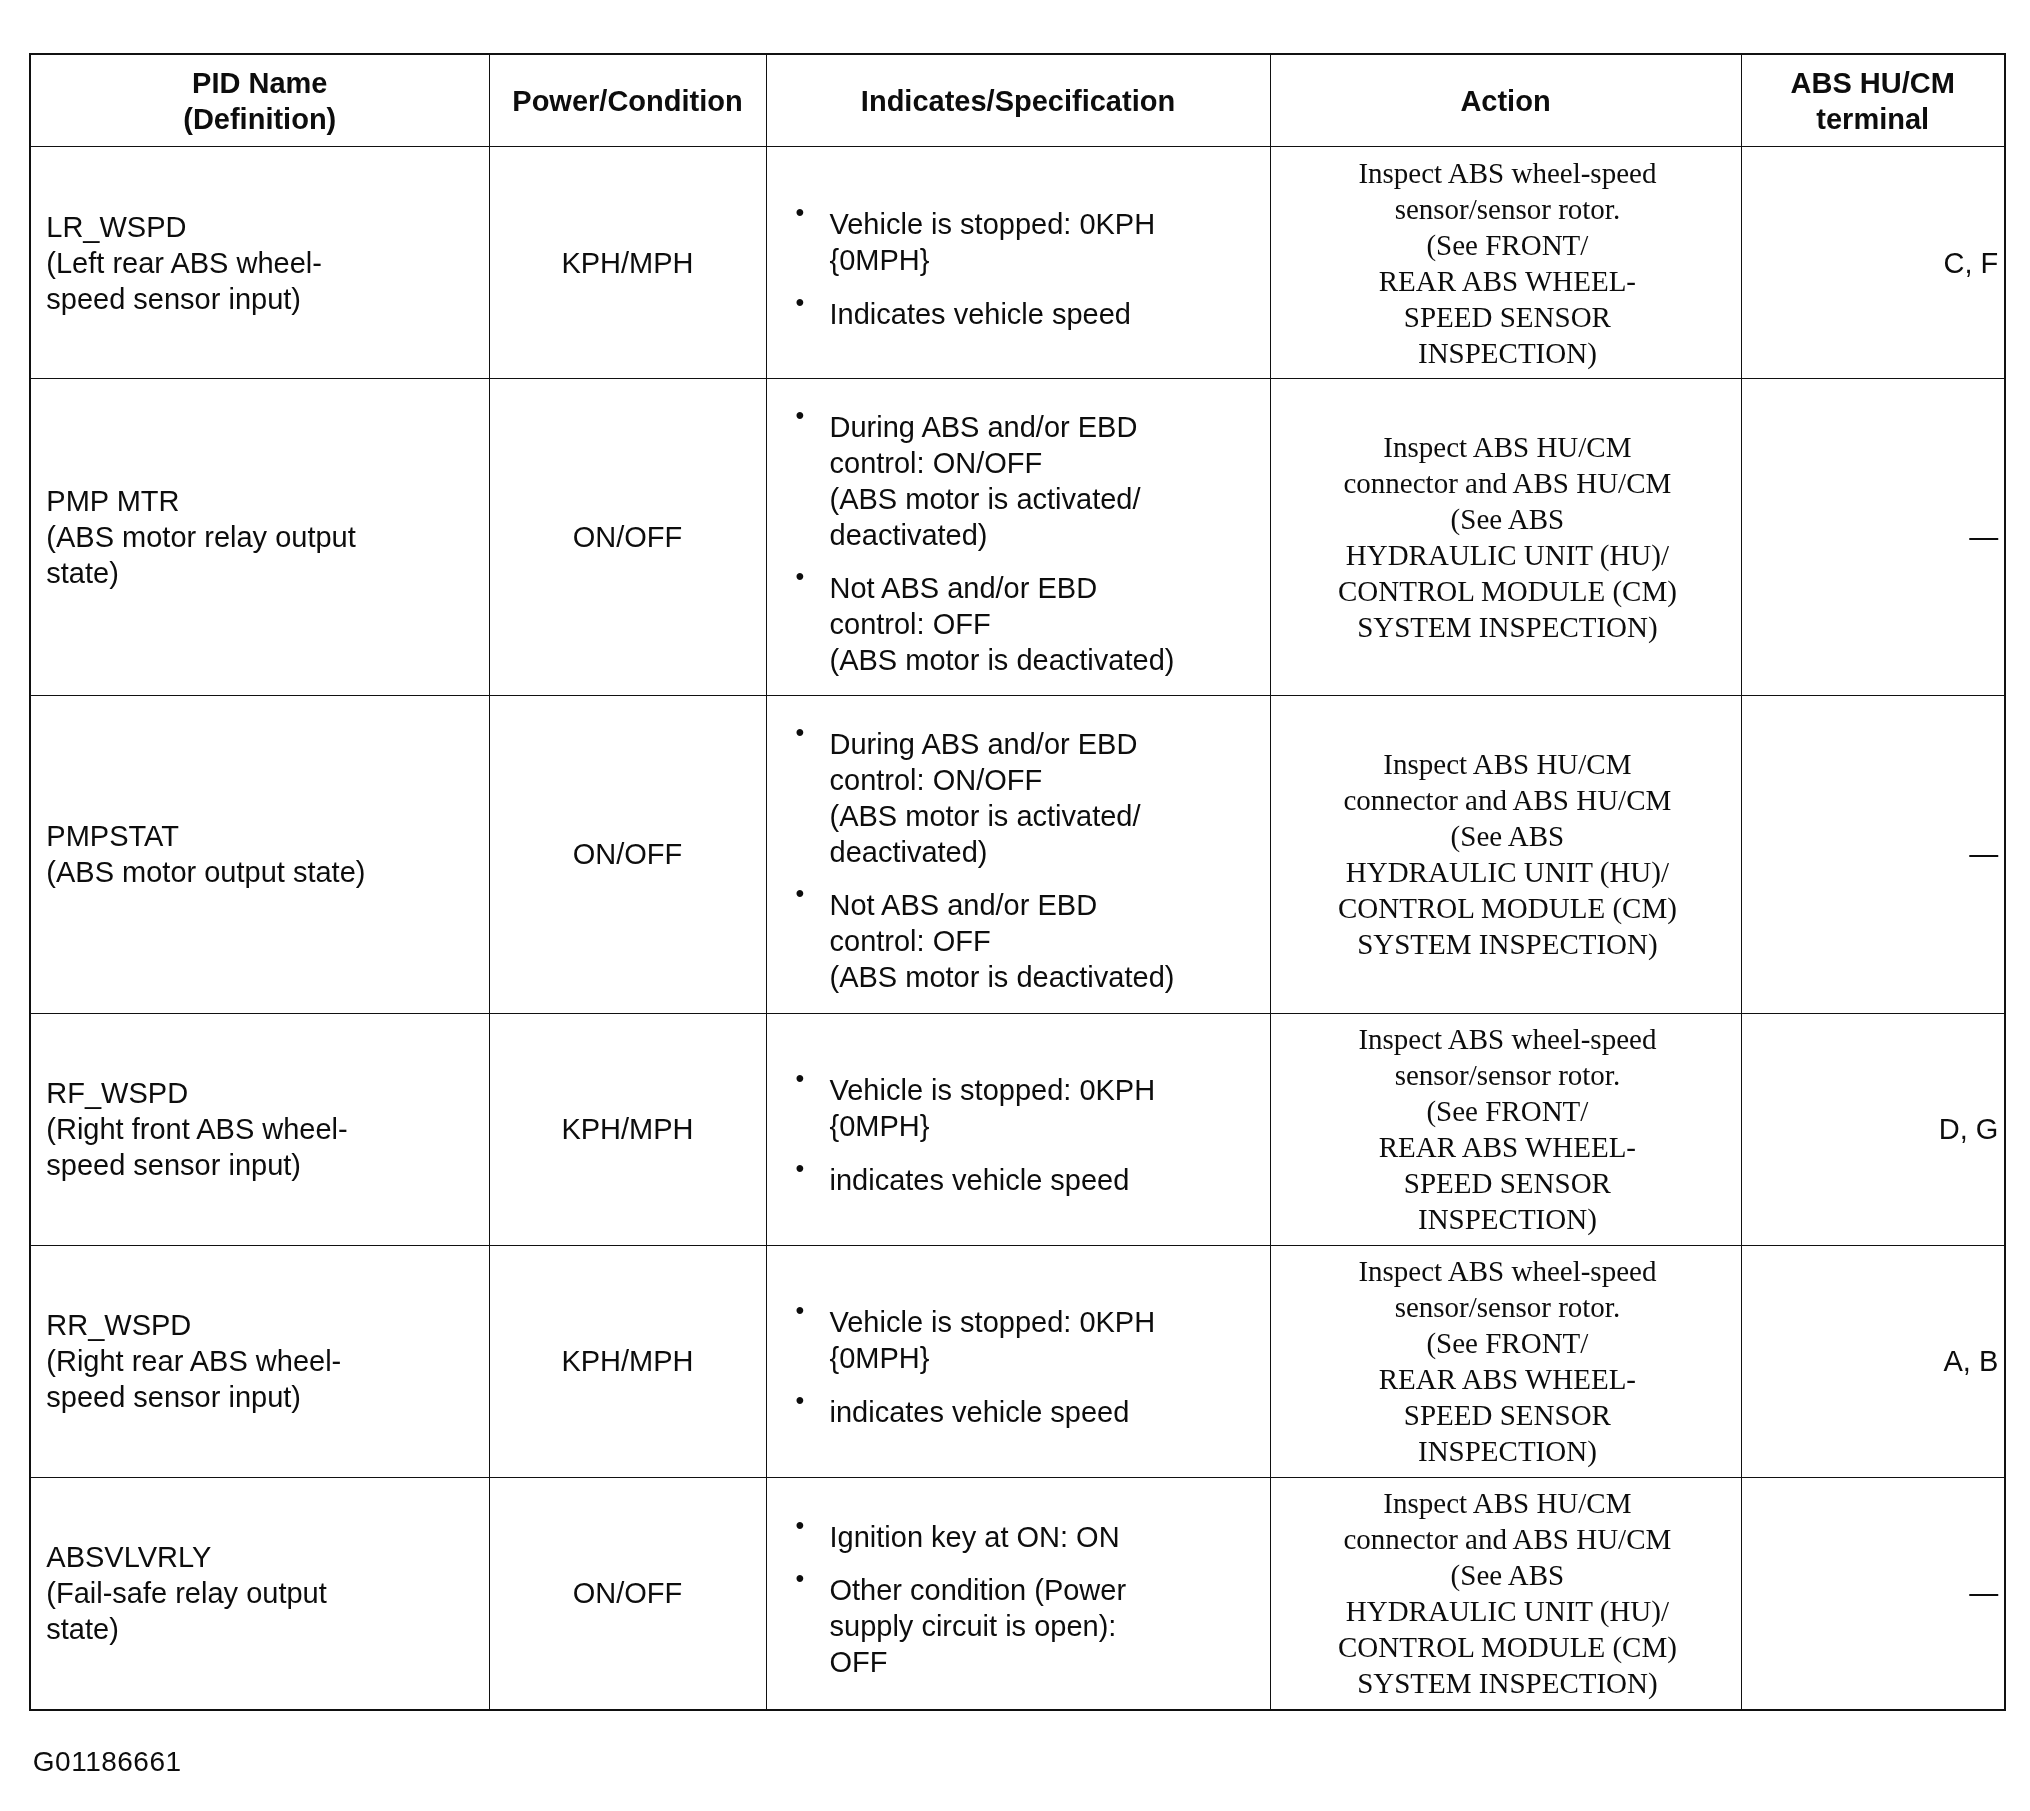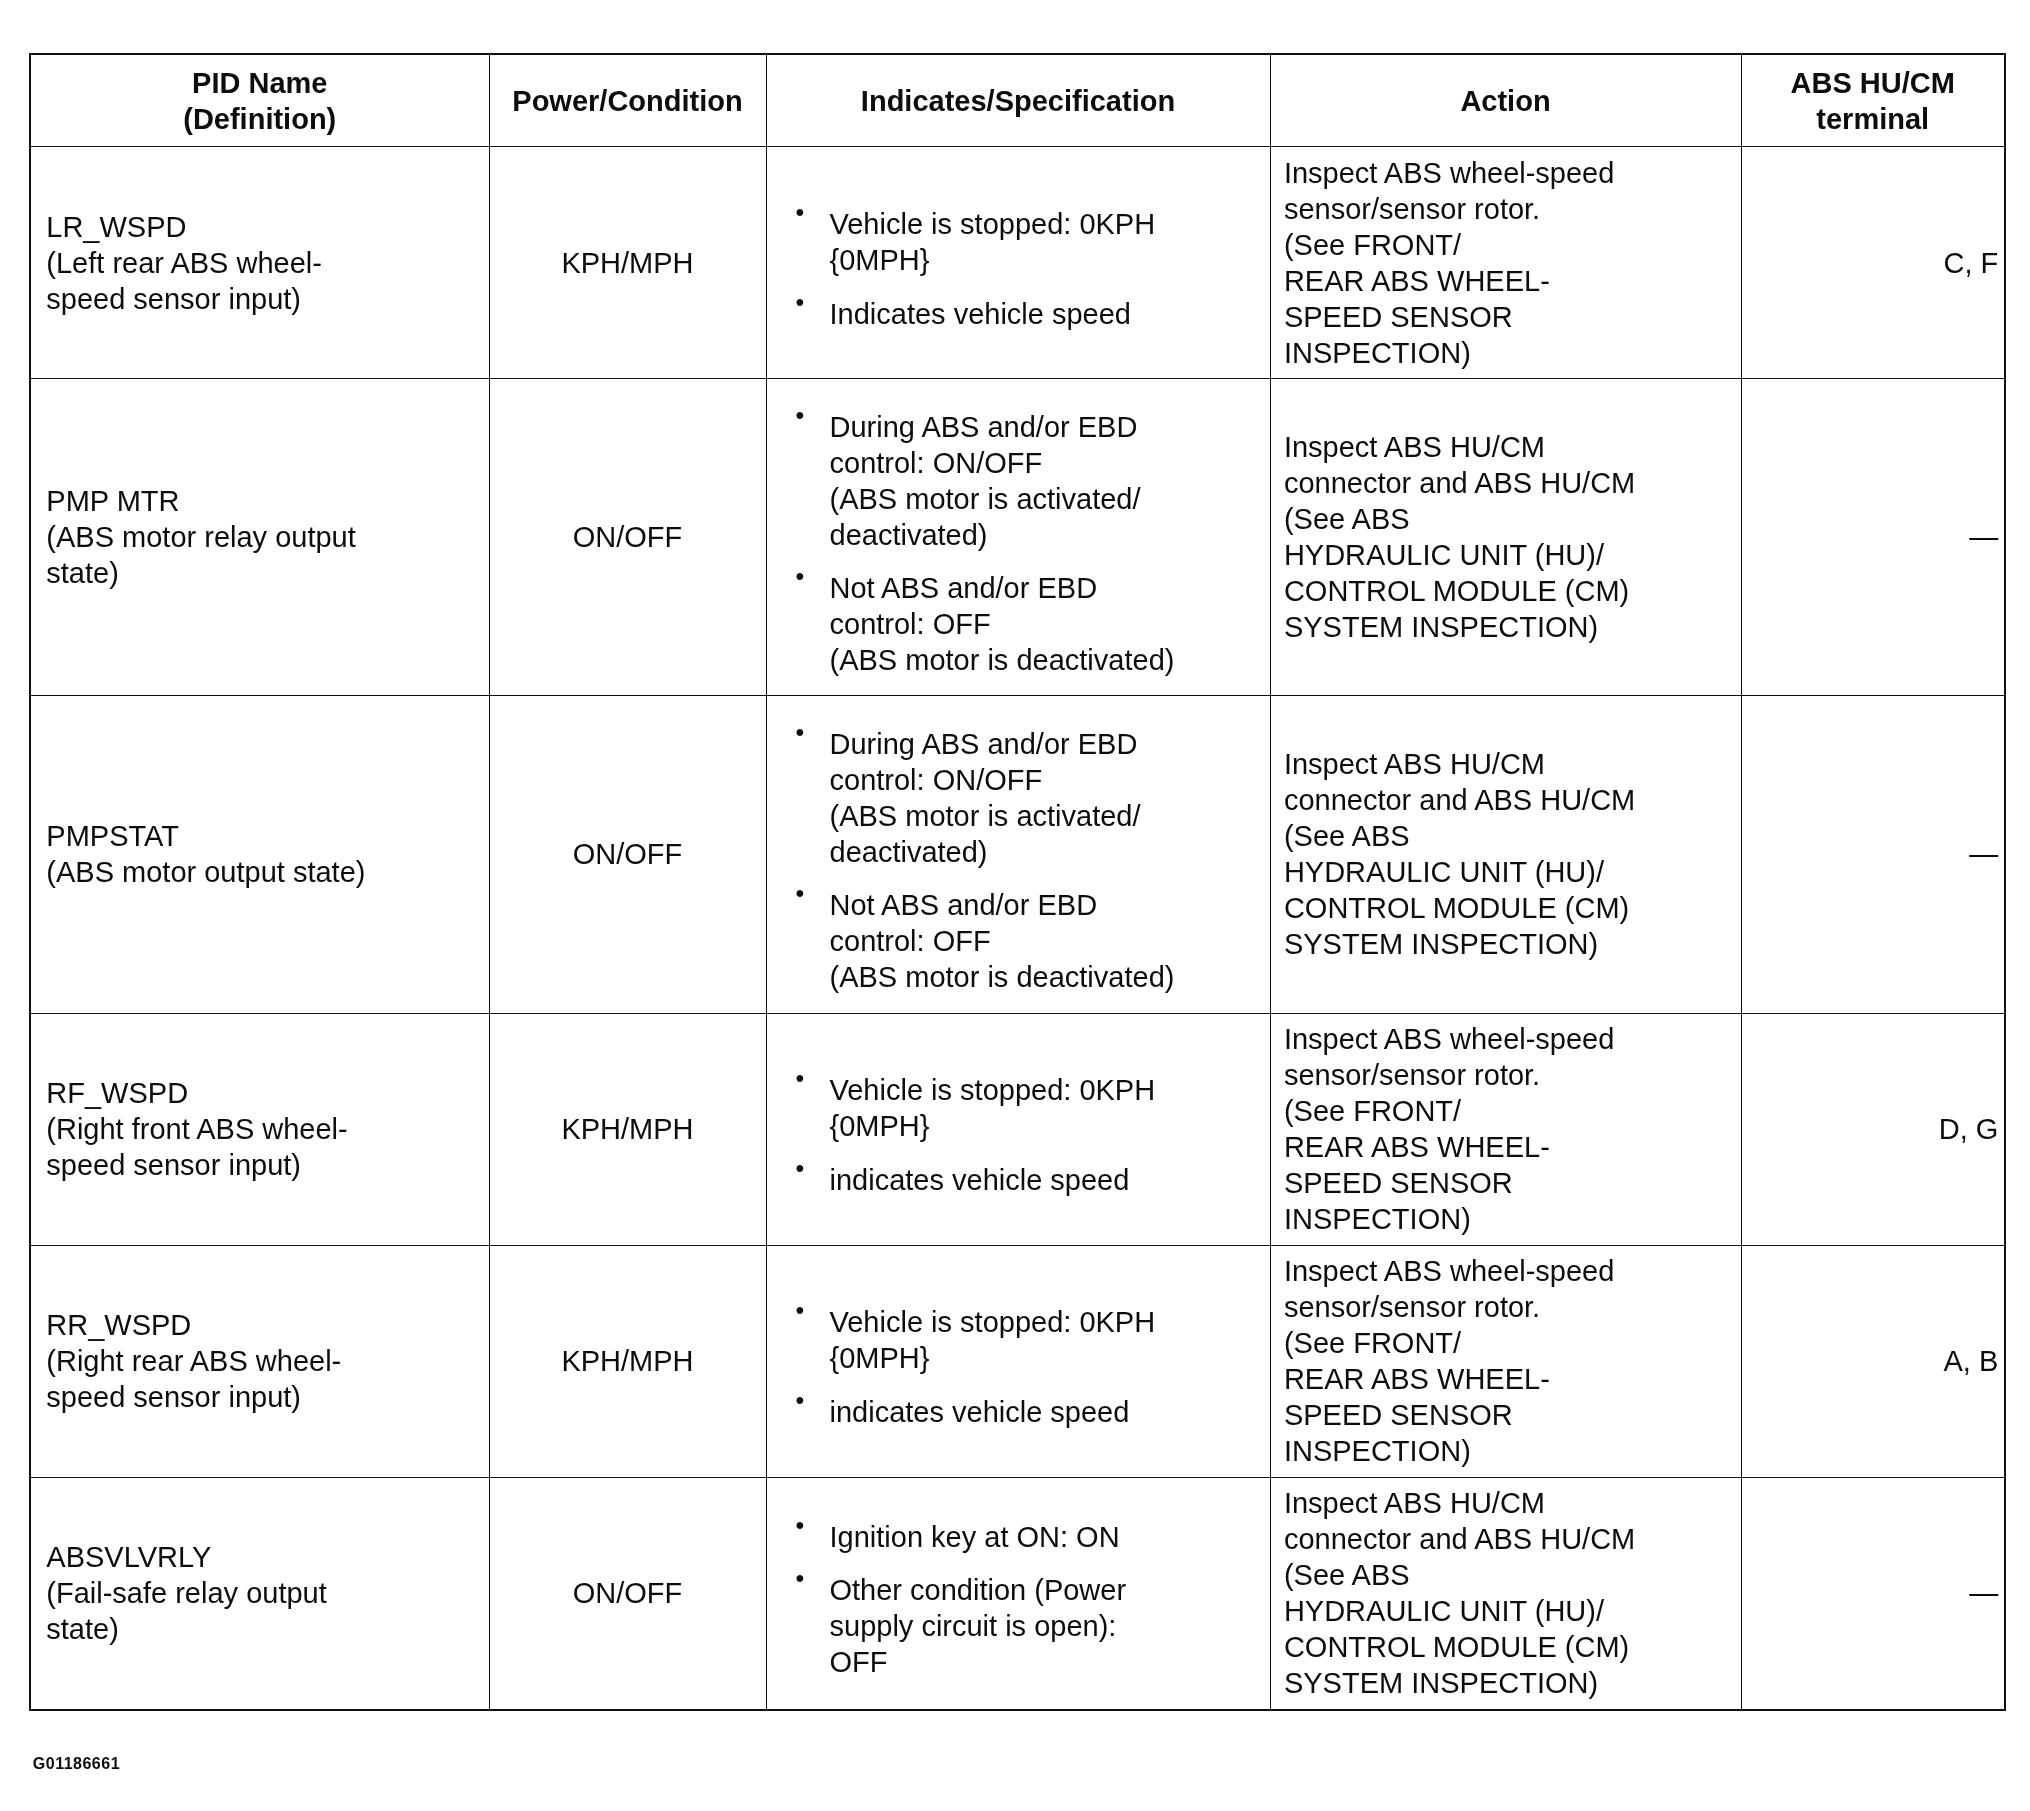--- a/index.html
+++ b/index.html
@@ -52,24 +52,25 @@
   }
   td.unit-cell {
     text-align: center;
     padding: 9.6px 5.7px;
   }
   td.condition-cell {
     text-align: left;
     padding: 11.5px 9.6px 11.5px 29px;
   }
   td.action-cell {
-    text-align: left;
+    text-align: center;
     vertical-align: top;
     white-space: pre-line;
     padding: 7.6px 9.6px 7.6px 13.4px;
+    font-family: Liberation Serif, serif;
   }
   td.terminal-cell {
     text-align: right;
     padding: 9.6px 5.7px;
   }
   .bullet-item {
     display: flex;
     align-items: flex-start;
     margin: 5.7px 0;
   }
@@ -77,25 +78,25 @@
     flex: 0 0 34px;
     font-size: 25px;
     line-height: 36px;
   }
   .bullet-text {
     flex: 1 1 auto;
     white-space: pre-line;
     margin-top: 12px;
   }
   .figure-id {
-    margin-top: 44px;
+    margin-top: 35px;
     margin-left: 3.8px;
-    font-size: 16px;
+    font-size: 28px;
     letter-spacing: 0.5px;
-    font-weight: 700;
+    font-weight: 400;
   }
 </style>
 </head>
 <body>
 
 <div class="page">
 
   <table class="pid-table">
     <colgroup>
       <col class="c-pid">

